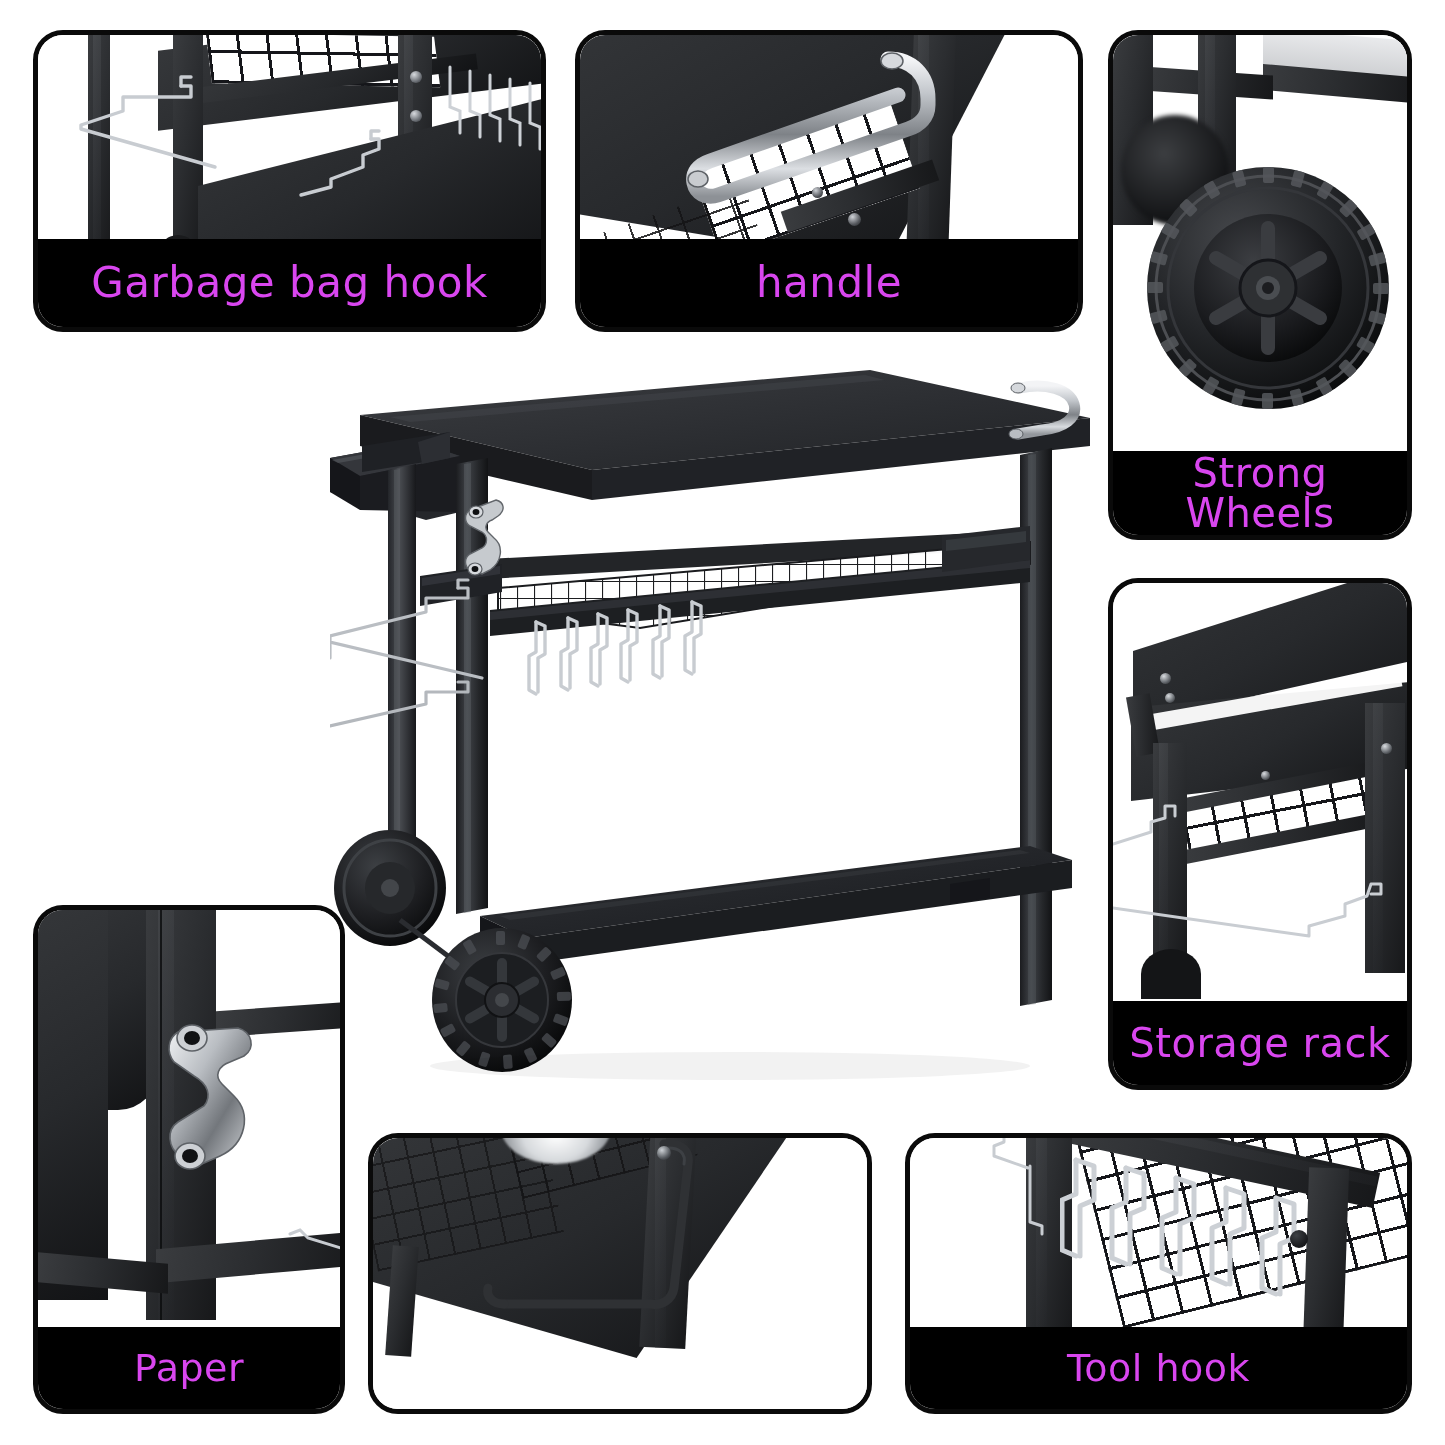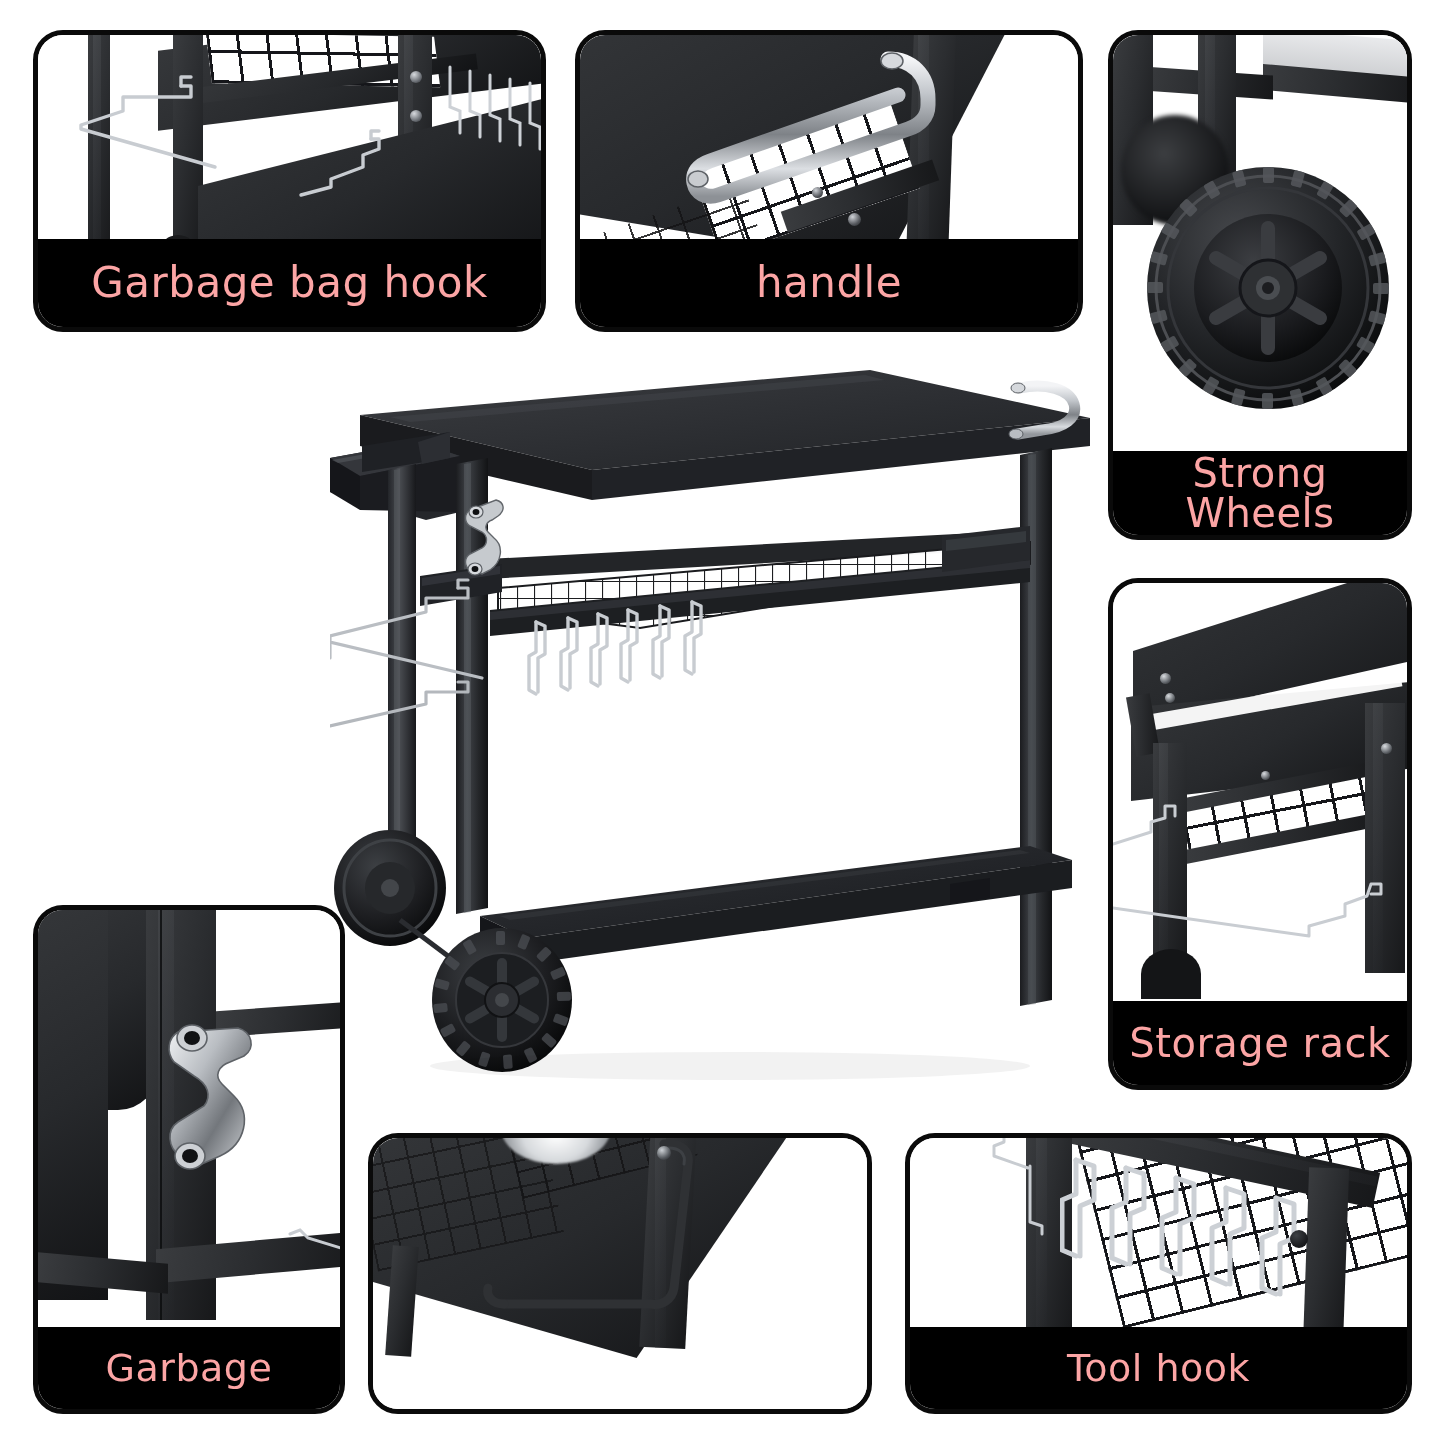--- a/index.html
+++ b/index.html
@@ -27,21 +27,21 @@
   }
   .panel-photo {
     position: relative;
     flex: 1 1 auto;
     background: #ffffff;
     overflow: hidden;
   }
   .panel-caption {
     flex: 0 0 auto;
     background: #000000;
-    color: #fca5a5;
+    color: #d946ef;
     display: flex;
     align-items: center;
     justify-content: center;
     letter-spacing: 0.5px;
     font-family: "DejaVu Sans", sans-serif;
     font-weight: 400;
     text-align: center;
     padding: 0 10px;
     line-height: 1;
   }
@@ -305,21 +305,21 @@
         <ellipse cx="32" cy="20" rx="15" ry="13" fill="#cdd0d4" stroke="#5e6267" stroke-width="1.6"></ellipse>
         <ellipse cx="32" cy="20" rx="8" ry="7" fill="#111214"></ellipse>
         <ellipse cx="30" cy="138" rx="15" ry="13" fill="#cdd0d4" stroke="#5e6267" stroke-width="1.6"></ellipse>
         <ellipse cx="30" cy="138" rx="8" ry="7" fill="#111214"></ellipse>
       </svg>
 
       <svg style="position:absolute;left:248px;top:316px;width:70px;height:40px;" viewBox="0 0 70 40">
         <path d="M4 8 L14 4 L22 12 L68 26" fill="none" stroke="#c8ccd1" stroke-width="3" stroke-linecap="round"></path>
       </svg>
     </div>
-    <div class="panel-caption cap-sm">Garbage</div>
+    <div class="panel-caption cap-sm">Paper</div>
   </div>
 
   <div class="panel" style="left:368px; top:1133px; width:504px; height:281px;">
     <div class="panel-photo">
 
       <div class="panel-dark" style="left:-40px;top:-10px;width:460px;height:230px;
             clip-path:polygon(0 0, 100% 0, 66% 100%, 0 62%);"></div>
 
       <div class="mesh" style="left:-10px;top:-10px;width:190px;height:125px;transform:rotate(-12deg);opacity:.75;"></div>
 

